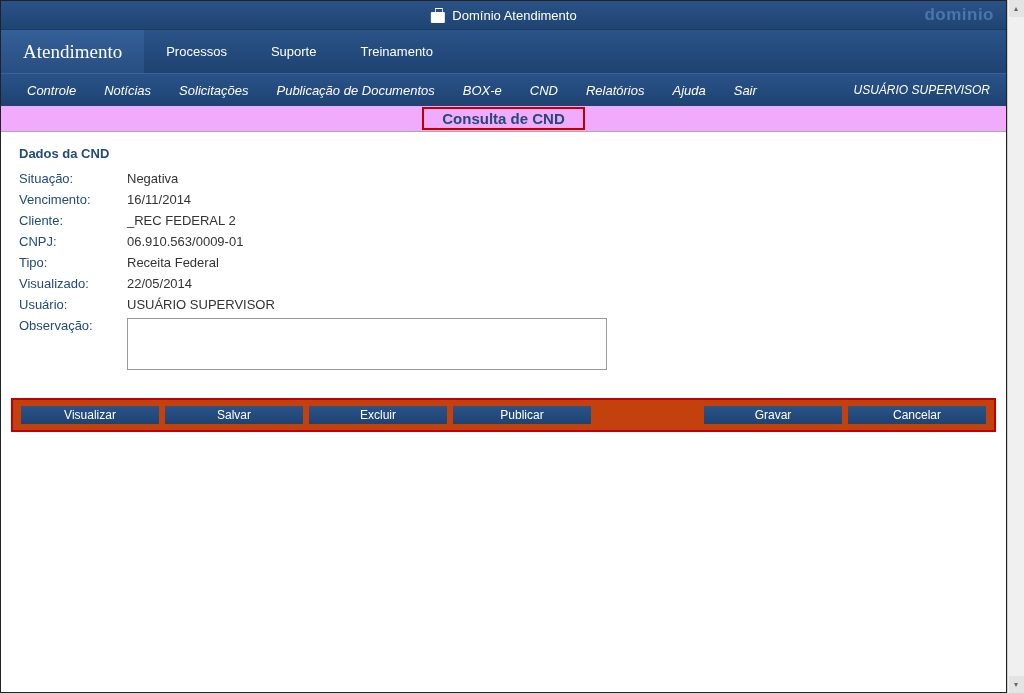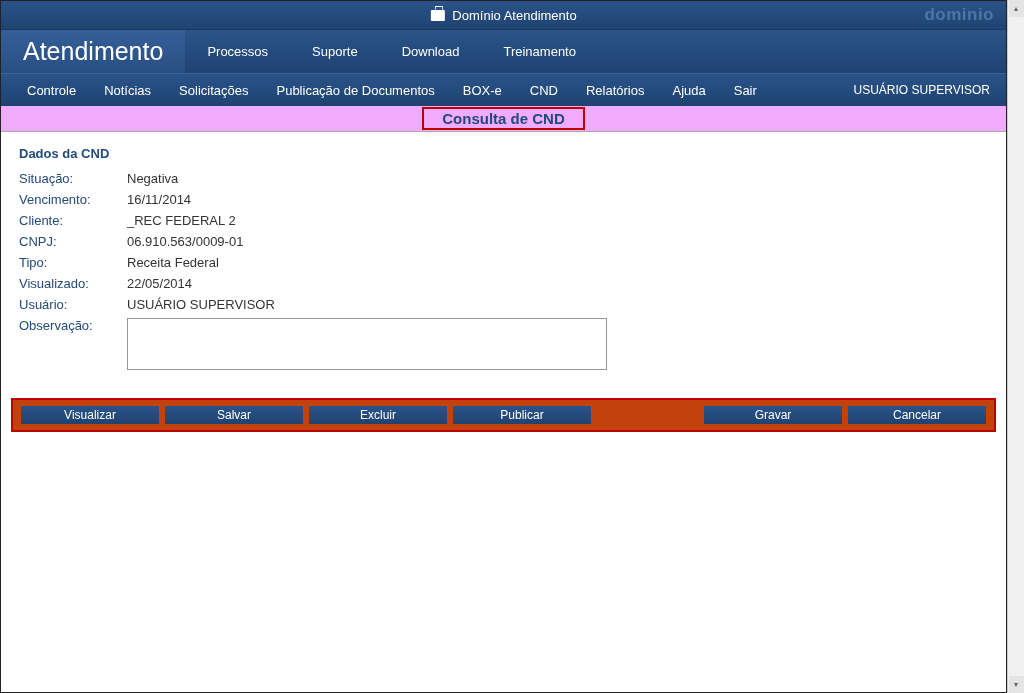--- a/index.html
+++ b/index.html
@@ -44,21 +44,21 @@
       background: linear-gradient(180deg, #2b5288 0%, #1f4472 100%);
       height: 29px;
       display: flex;
       align-items: center;
       justify-content: center;
       position: relative;
       border-bottom: 1px solid #1a3a60;
     }
     .title-bar .app-title-wrap {
       display: flex;
-      align-items: center;
+      align-items: flex-end;
       color: #fff;
       font-size: 13px;
       position: absolute;
       left: 50%;
       transform: translateX(-50%);
     }
     .title-bar .briefcase-icon {
       width: 14px;
       height: 11px;
       margin-right: 8px;
@@ -94,30 +94,32 @@
     .main-nav .nav-item {
       color: #fff;
       font-size: 13px;
       padding: 0 22px;
       display: flex;
       align-items: center;
       cursor: pointer;
     }
     .main-nav .nav-item.active {
       background: linear-gradient(180deg, #345f98 0%, #284f82 100%);
-      font-size: 25px;
+      font-size: 19px;
+      font-family: Liberation Serif, serif;
     }
     .sub-nav {
       background: linear-gradient(180deg, #2a5388 0%, #1e4372 100%);
       height: 33px;
       display: flex;
       align-items: center;
       padding: 0 12px;
       border-top: 1px solid #3a6498;
       justify-content: space-between;
+      font-style: italic;
     }
     .sub-nav-items {
       display: flex;
       align-items: center;
       gap: 0;
     }
     .sub-nav .sub-item {
       color: #fff;
       font-size: 13px;
       padding: 0 14px;
@@ -210,21 +212,20 @@
       <span class="briefcase-icon"></span>
       <span>Domínio Atendimento</span>
     </div>
     <span class="logo">dominio</span>
   </div>
 
   <div class="main-nav">
     <div class="nav-item active">Atendimento</div>
     <div class="nav-item">Processos</div>
     <div class="nav-item">Suporte</div>
-    <div class="nav-item">Download</div>
     <div class="nav-item">Treinamento</div>
   </div>
 
   <div class="sub-nav">
     <div class="sub-nav-items">
       <span class="sub-item">Controle</span>
       <span class="sub-item">Notícias</span>
       <span class="sub-item">Solicitações</span>
       <span class="sub-item">Publicação de Documentos</span>
       <span class="sub-item">BOX-e</span>

